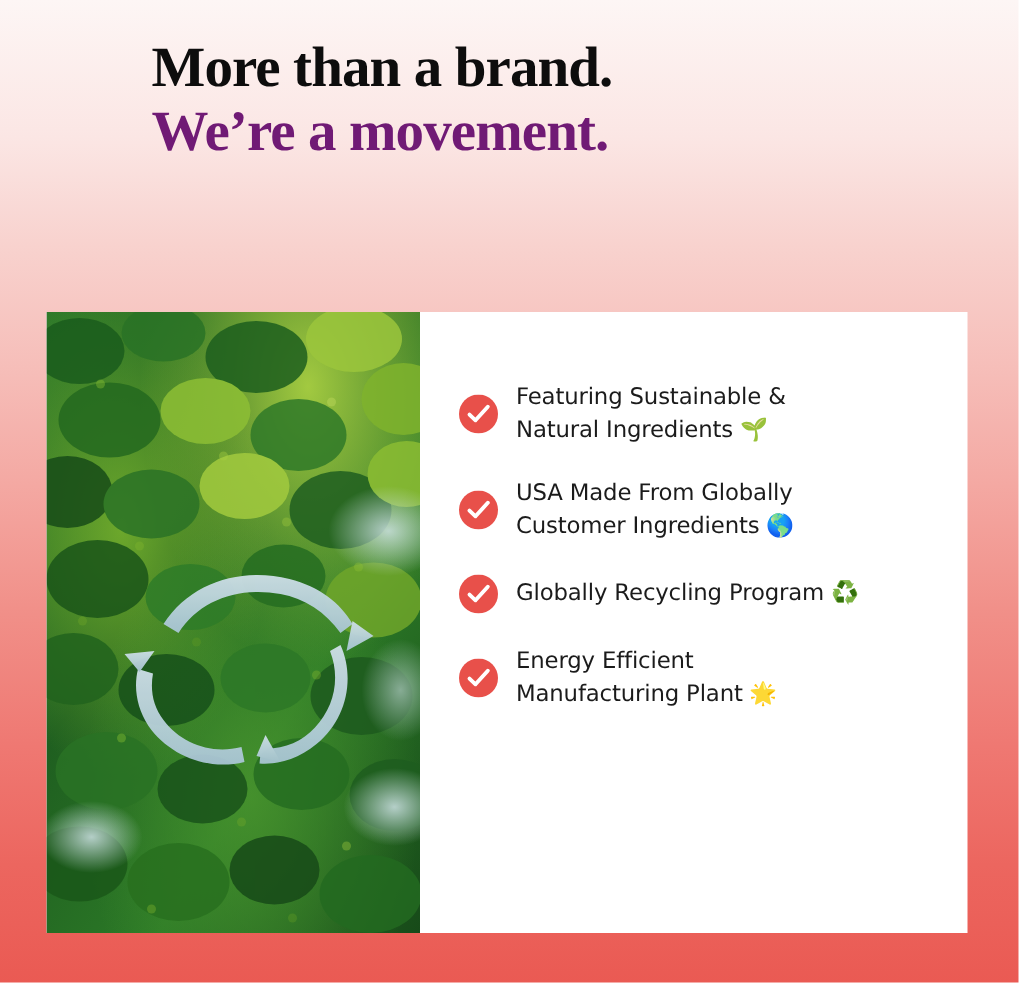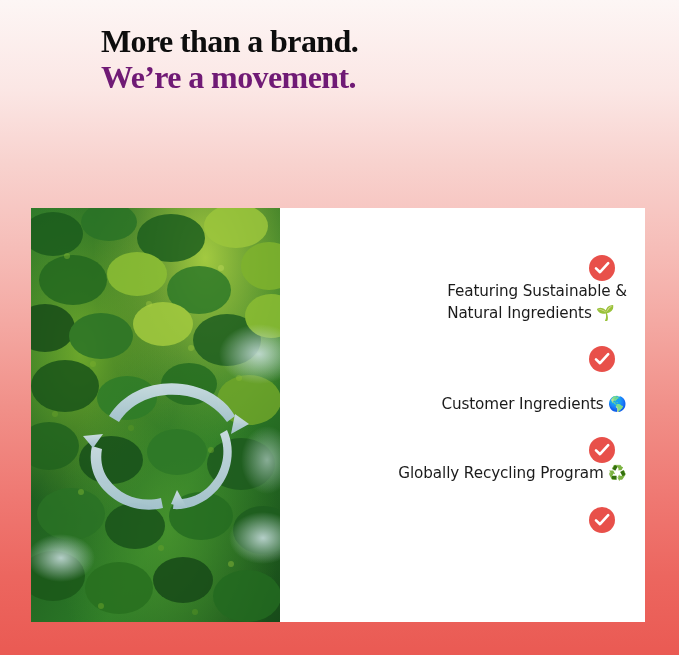--- a/index.html
+++ b/index.html
@@ -29,21 +29,21 @@
   .headline {
     position: absolute;
     left: 101px;
     top: 24px;
     width: 520px;
   }
 
   .headline-line {
     font-family: "Liberation Serif", "DejaVu Serif", serif;
     font-weight: bold;
-    font-size: 32px;
+    font-size: 38px;
     line-height: 1.12;
     letter-spacing: -0.6px;
     white-space: nowrap;
   }
 
   .headline-line.l1 { color: #0d0d0d; }
   .headline-line.l2 { color: #701a75; }
 
   
   .card {
@@ -73,23 +73,22 @@
   .features {
     flex: 1 1 auto;
     padding: 46px 18px 30px 26px;
     display: flex;
     flex-direction: column;
     justify-content: flex-start;
   }
 
   .feature-row {
     display: flex;
-    align-items: flex-end;
+    align-items: center;
     margin-bottom: 21px;
-    flex-direction: column;
   }
   .feature-row:last-child { margin-bottom: 0; }
 
   .check-icon {
     flex: 0 0 auto;
     width: 26px;
     height: 26px;
     margin-right: 12px;
     margin-top: 1px;
   }
@@ -242,21 +241,21 @@
 
 
     <div class="feature-row">
       <span class="check-icon">
         <svg viewBox="0 0 26 26">
             <circle cx="13" cy="13" r="13" fill="#e8504a"></circle>
         <path d="M7 13.4 L11 17.2 L19.2 8.2" fill="none" stroke="#ffffff" stroke-width="2.6" stroke-linecap="round" stroke-linejoin="round"></path>
           </svg>
       </span>
       <span class="feature-text">
-        <br>
+        <span>USA Made From Globally</span><br>
         <span>Customer Ingredients</span>
         <span class="emoji">🌎</span>
       </span>
     </div>
 
     <div class="feature-row">
       <span class="check-icon">
         <svg viewBox="0 0 26 26">
             <circle cx="13" cy="13" r="13" fill="#e8504a"></circle>
         <path d="M7 13.4 L11 17.2 L19.2 8.2" fill="none" stroke="#ffffff" stroke-width="2.6" stroke-linecap="round" stroke-linejoin="round"></path>
@@ -268,16 +267,21 @@
       </span>
     </div>
 
     <div class="feature-row">
       <span class="check-icon">
         <svg viewBox="0 0 26 26">
             <circle cx="13" cy="13" r="13" fill="#e8504a"></circle>
         <path d="M7 13.4 L11 17.2 L19.2 8.2" fill="none" stroke="#ffffff" stroke-width="2.6" stroke-linecap="round" stroke-linejoin="round"></path>
           </svg>
       </span>
+      <span class="feature-text">
+        <span>Energy Efficient</span><br>
+        <span>Manufacturing Plant</span>
+        <span class="emoji">🌟</span>
+      </span>
     </div>
 
   </div>
 </div>
 
 </body></html>

